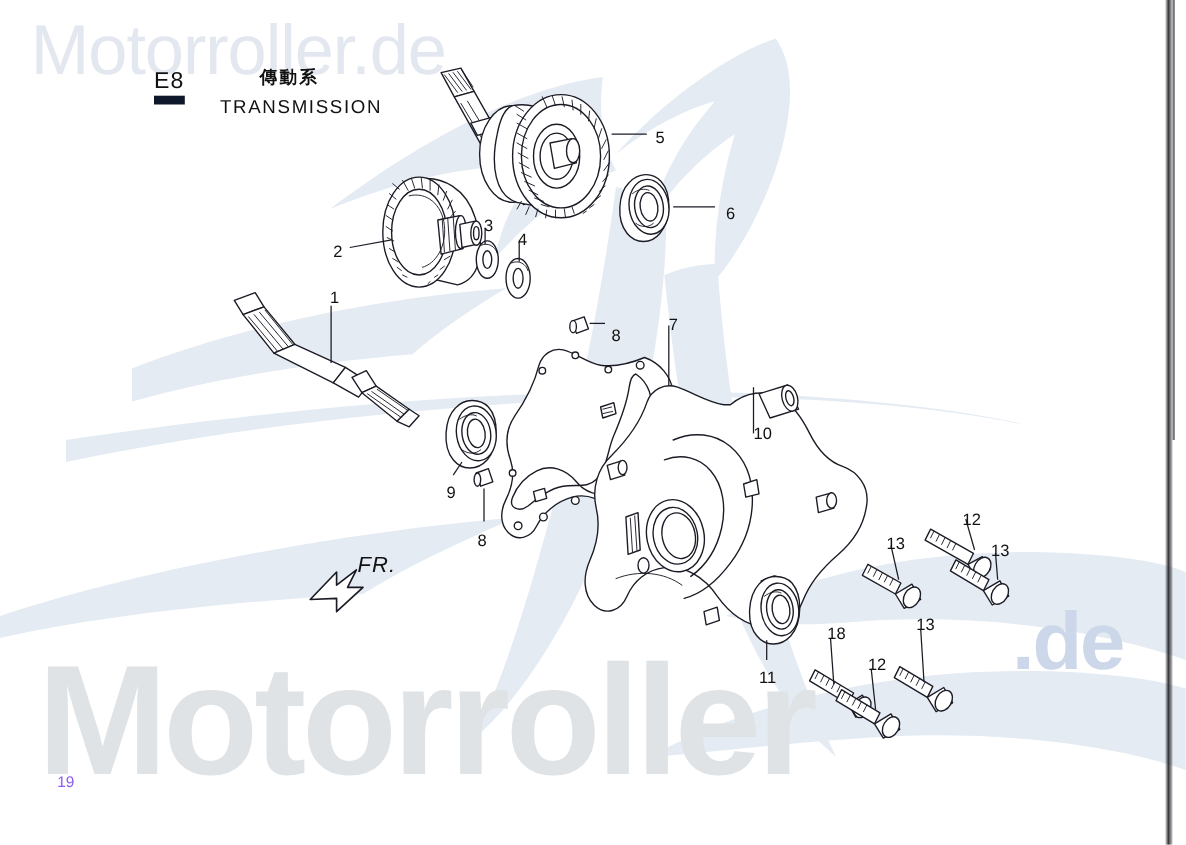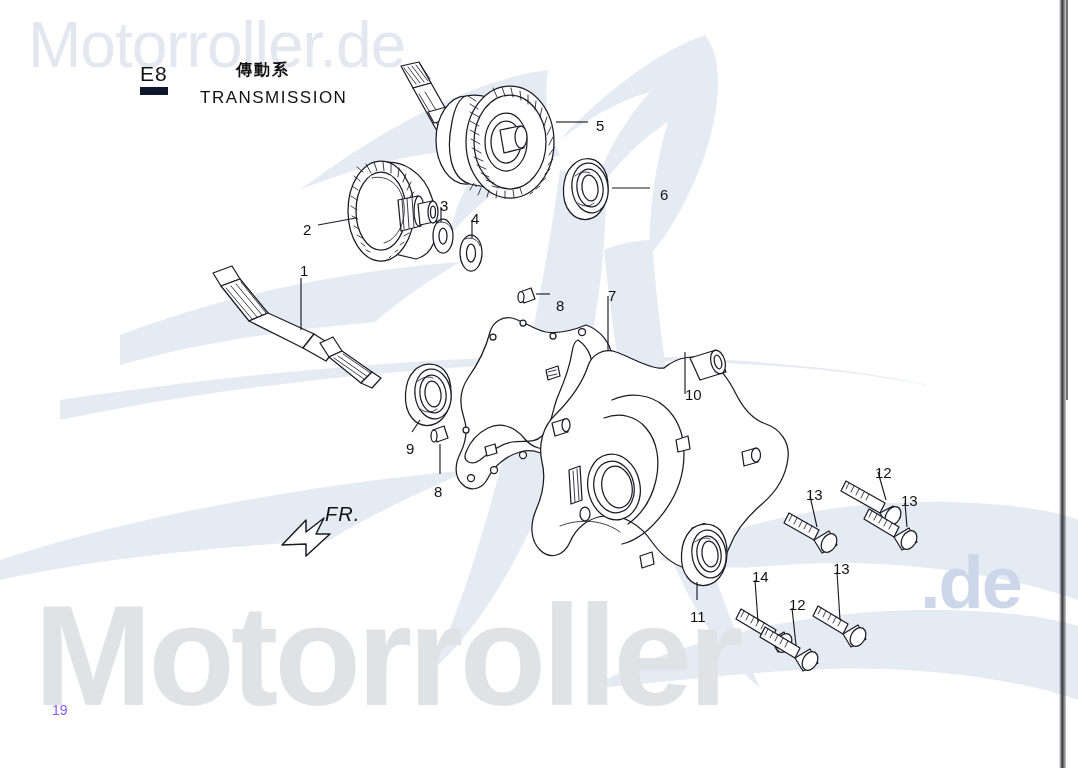--- a/index.html
+++ b/index.html
@@ -475,21 +475,21 @@
       <div class="callout" style="left: 660px; top: 186px;">6</div>
       <div class="callout" style="left: 608px; top: 287px;">7</div>
       <div class="callout" style="left: 556px; top: 297px;">8</div>
       <div class="callout" style="left: 434px; top: 483px;">8</div>
       <div class="callout" style="left: 406px; top: 440px;">9</div>
       <div class="callout" style="left: 685px; top: 342px; margin-top: 44px;">10</div>
       <div class="callout" style="left: 690px; top: 608px;">11</div>
       <div class="callout" style="left: 875px; top: 464px;">12</div>
       <div class="callout" style="left: 806px; top: 486px;">13</div>
       <div class="callout" style="left: 901px; top: 492px;">13</div>
-      <div class="callout" style="left: 752px; top: 568px;">14</div>
+      <div class="callout" style="left: 752px; top: 568px;">18</div>
       <div class="callout" style="left: 789px; top: 596px;">12</div>
       <div class="callout" style="left: 833px; top: 560px;">13</div>
     </div>
 
   <div class="scan-edge"></div>
   <div class="scan-edge2"></div>
 
 </div>
 
 </body></html>

